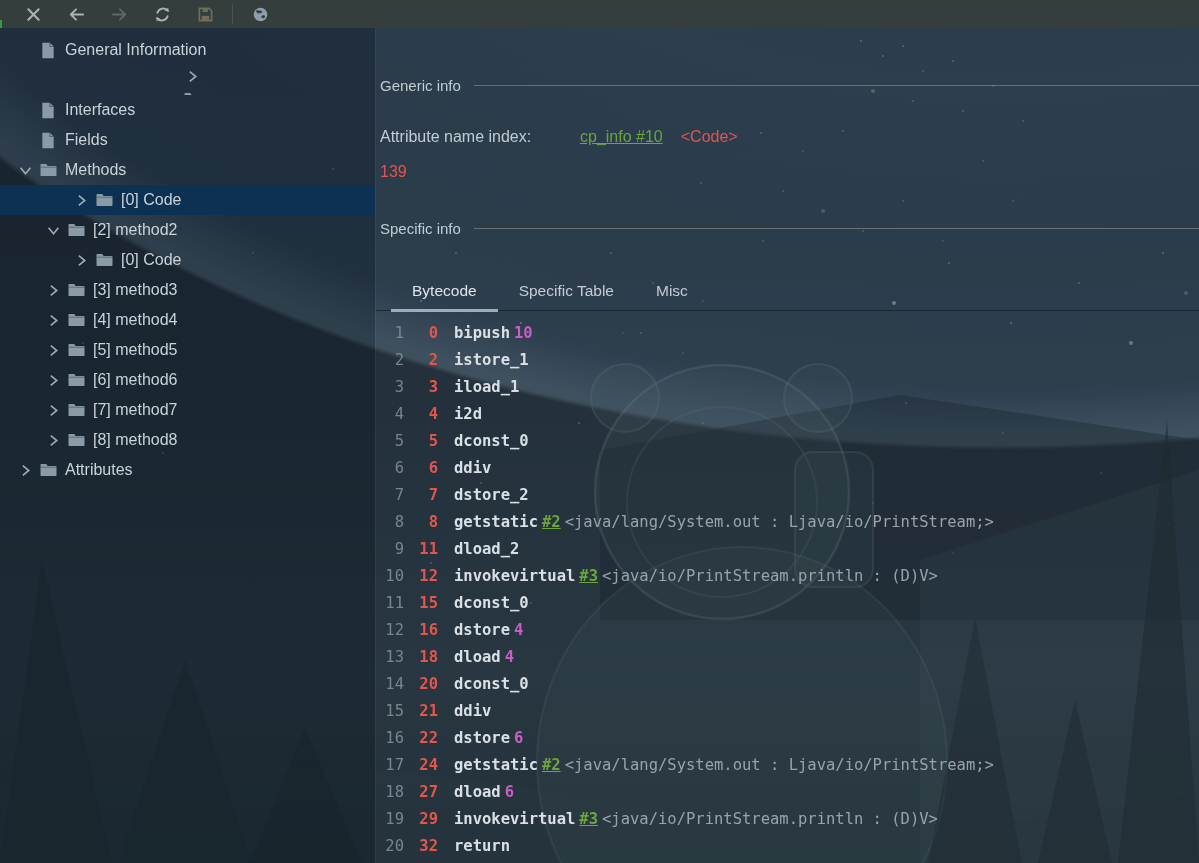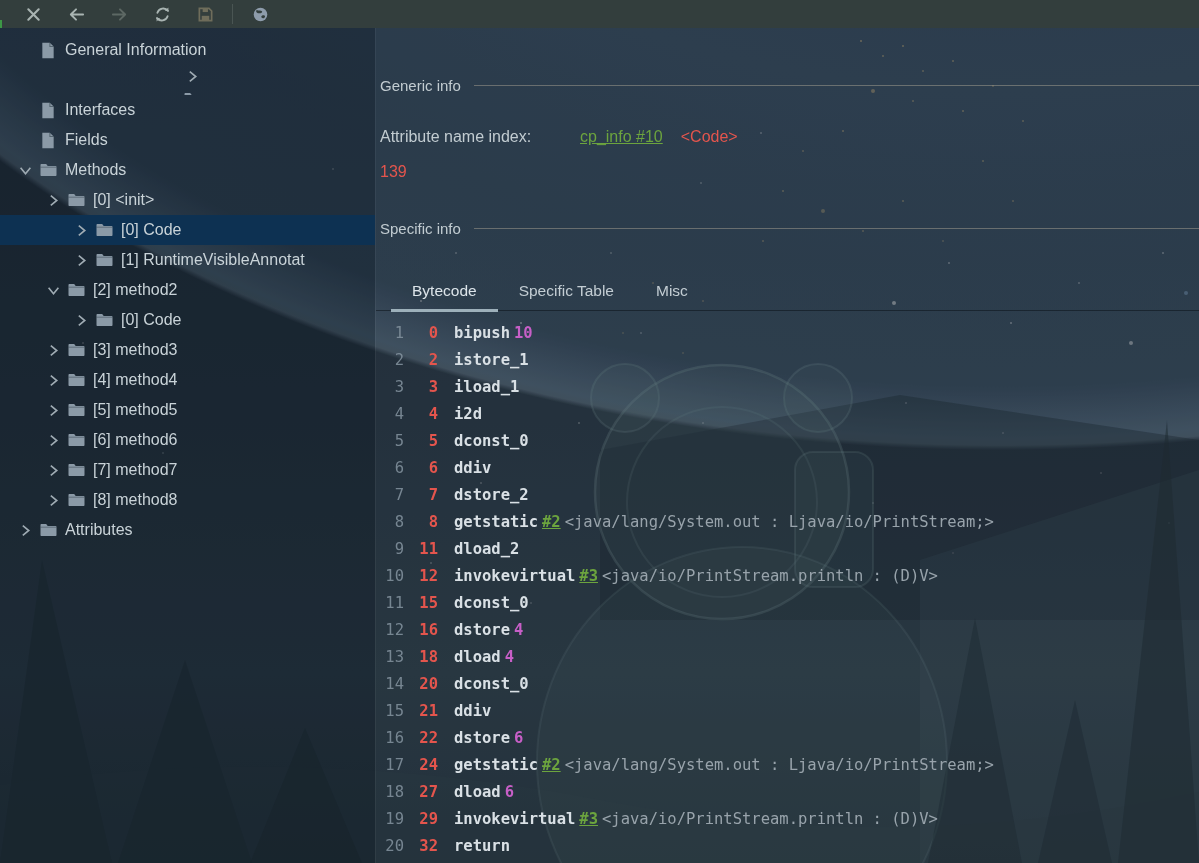--- a/index.html
+++ b/index.html
@@ -240,61 +240,33 @@
           </svg>
         </span>
         <span class="tr-icon">
           <svg viewBox="0 0 18 16" width="19" height="16">
             <path d="M1 3.1c0-.6.4-1 1-1h4.7l1.5 1.9H16c.6 0 1 .4 1 1v7.9c0 .6-.4 1-1 1H2c-.6 0-1-.4-1-1z" fill="#8b9aa7"></path>
             <path d="M1 5.2h16" stroke="rgba(42,58,68,.45)" stroke-width="1"></path>
           </svg>
         </span>
         <span class="tr-label">Methods</span>
       </div>
-      <div class="tree-row" style="padding-left: 42px;">
-        <span class="tr-chev">
-          <svg viewBox="0 0 12 12" width="13" height="13">
-            <polyline points="3.5,1.5 9,6 3.5,10.5" fill="none" stroke="#9fabb3" stroke-width="1.5"></polyline>
-          </svg>
-        </span>
-        <span class="tr-icon">
-          <svg viewBox="0 0 18 16" width="19" height="16">
-            <path d="M1 3.1c0-.6.4-1 1-1h4.7l1.5 1.9H16c.6 0 1 .4 1 1v7.9c0 .6-.4 1-1 1H2c-.6 0-1-.4-1-1z" fill="#8b9aa7"></path>
-            <path d="M1 5.2h16" stroke="rgba(42,58,68,.45)" stroke-width="1"></path>
-          </svg>
-        </span>
-        <span class="tr-label">[0] &lt;init&gt;</span>
-      </div>
       <div class="tree-row sel" style="padding-left: 70px;">
         <span class="tr-chev">
           <svg viewBox="0 0 12 12" width="13" height="13">
             <polyline points="3.5,1.5 9,6 3.5,10.5" fill="none" stroke="#9fabb3" stroke-width="1.5"></polyline>
           </svg>
         </span>
         <span class="tr-icon">
           <svg viewBox="0 0 18 16" width="19" height="16">
             <path d="M1 3.1c0-.6.4-1 1-1h4.7l1.5 1.9H16c.6 0 1 .4 1 1v7.9c0 .6-.4 1-1 1H2c-.6 0-1-.4-1-1z" fill="#8b9aa7"></path>
             <path d="M1 5.2h16" stroke="rgba(42,58,68,.45)" stroke-width="1"></path>
           </svg>
         </span>
         <span class="tr-label">[0] Code</span>
-      </div>
-      <div class="tree-row" style="padding-left: 70px;">
-        <span class="tr-chev">
-          <svg viewBox="0 0 12 12" width="13" height="13">
-            <polyline points="3.5,1.5 9,6 3.5,10.5" fill="none" stroke="#9fabb3" stroke-width="1.5"></polyline>
-          </svg>
-        </span>
-        <span class="tr-icon">
-          <svg viewBox="0 0 18 16" width="19" height="16">
-            <path d="M1 3.1c0-.6.4-1 1-1h4.7l1.5 1.9H16c.6 0 1 .4 1 1v7.9c0 .6-.4 1-1 1H2c-.6 0-1-.4-1-1z" fill="#8b9aa7"></path>
-            <path d="M1 5.2h16" stroke="rgba(42,58,68,.45)" stroke-width="1"></path>
-          </svg>
-        </span>
-        <span class="tr-label">[1] RuntimeVisibleAnnotat</span>
       </div>
       <div class="tree-row" style="padding-left: 42px;">
         <span class="tr-chev rot">
           <svg viewBox="0 0 12 12" width="13" height="13">
             <polyline points="3.5,1.5 9,6 3.5,10.5" fill="none" stroke="#9fabb3" stroke-width="1.5"></polyline>
           </svg>
         </span>
         <span class="tr-icon">
           <svg viewBox="0 0 18 16" width="19" height="16">
             <path d="M1 3.1c0-.6.4-1 1-1h4.7l1.5 1.9H16c.6 0 1 .4 1 1v7.9c0 .6-.4 1-1 1H2c-.6 0-1-.4-1-1z" fill="#8b9aa7"></path>

